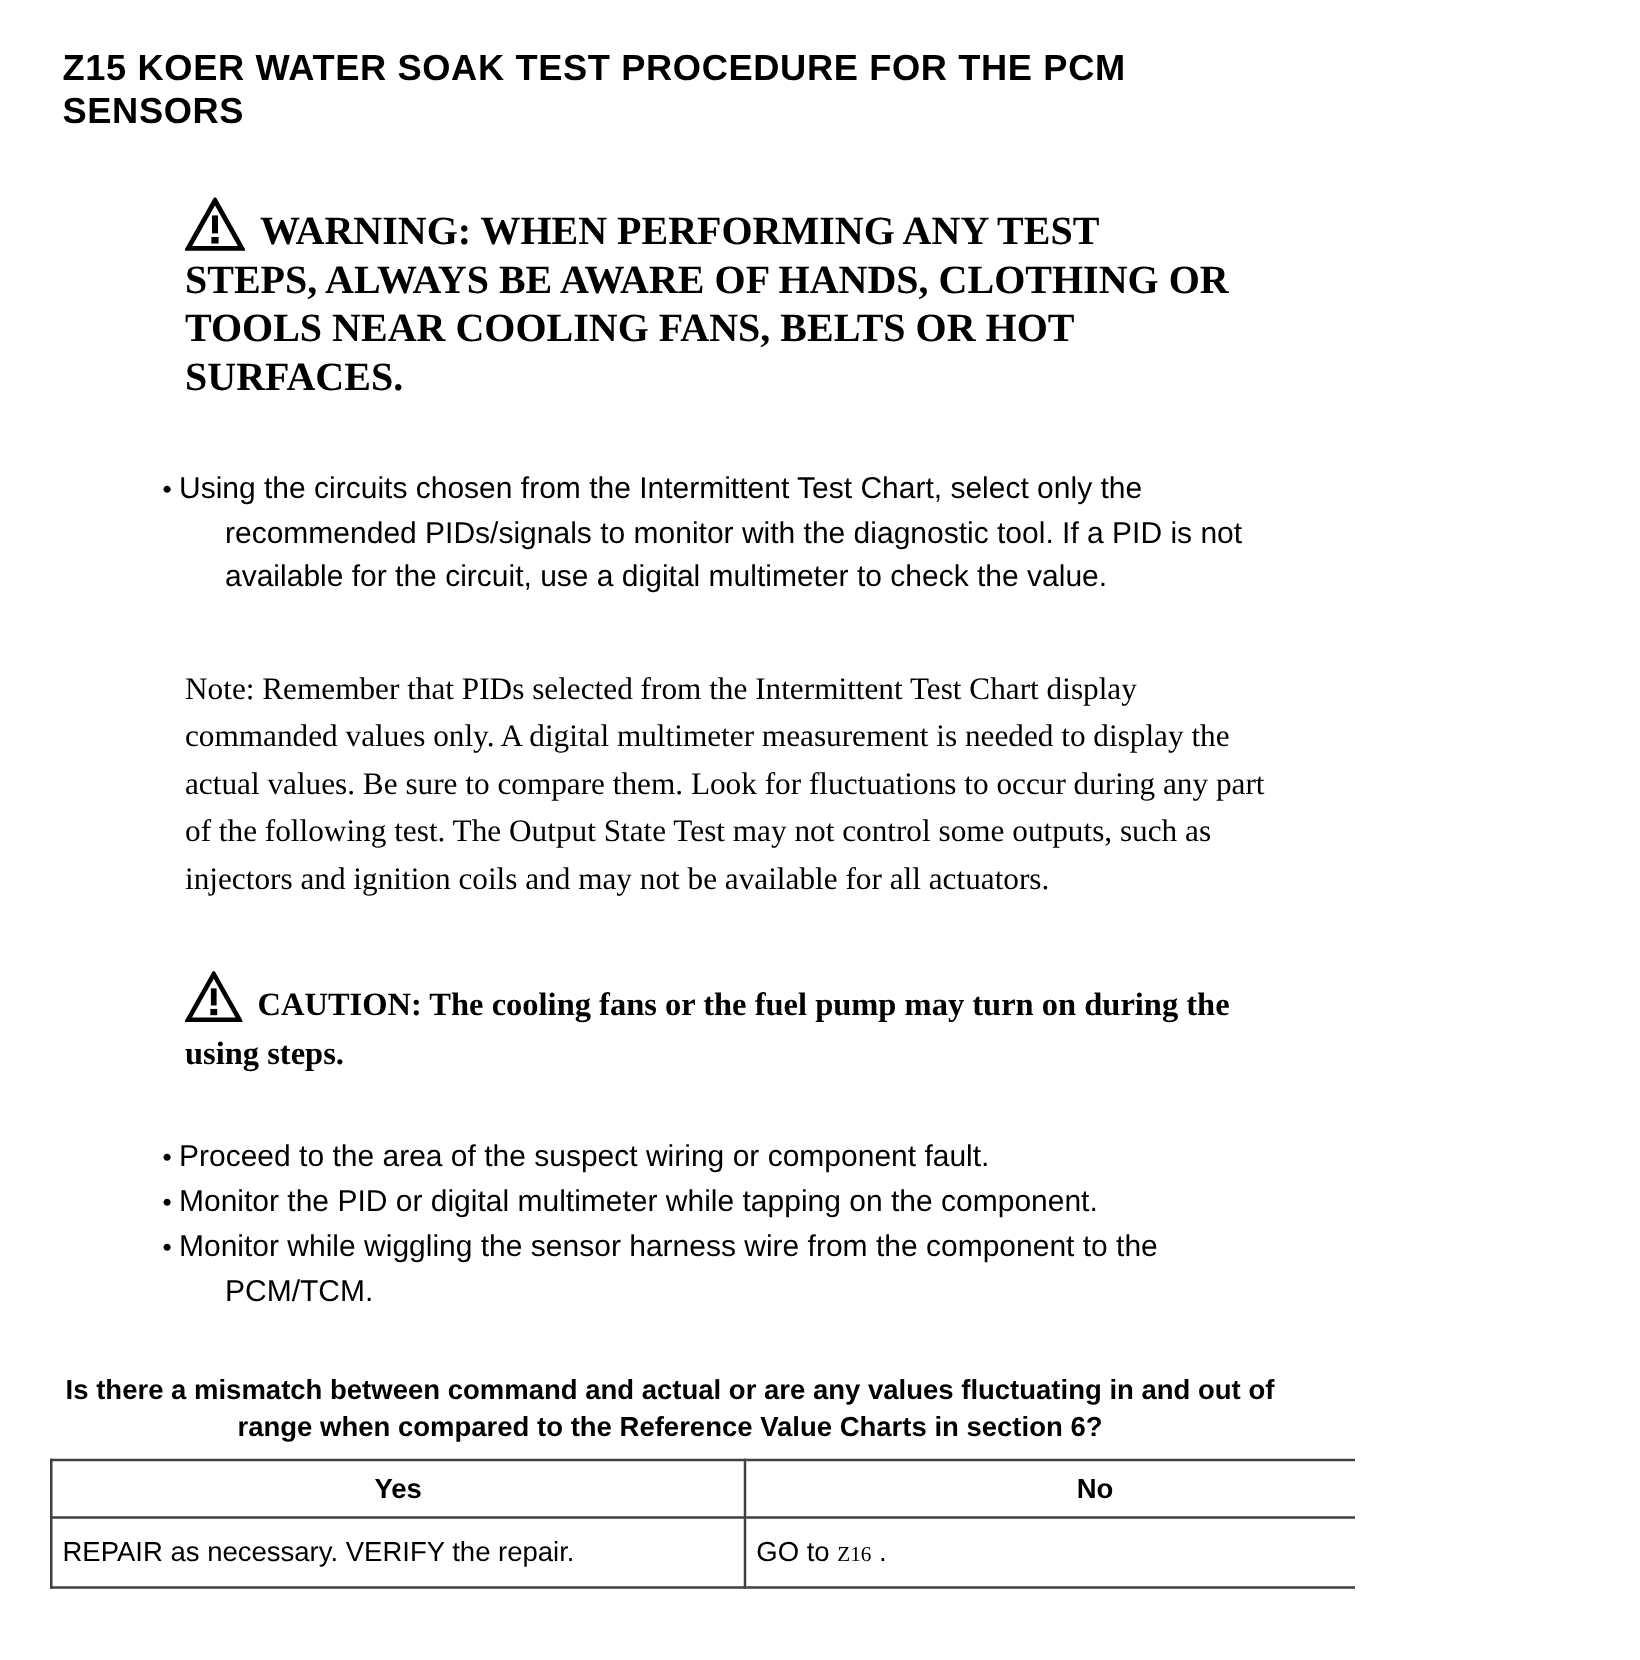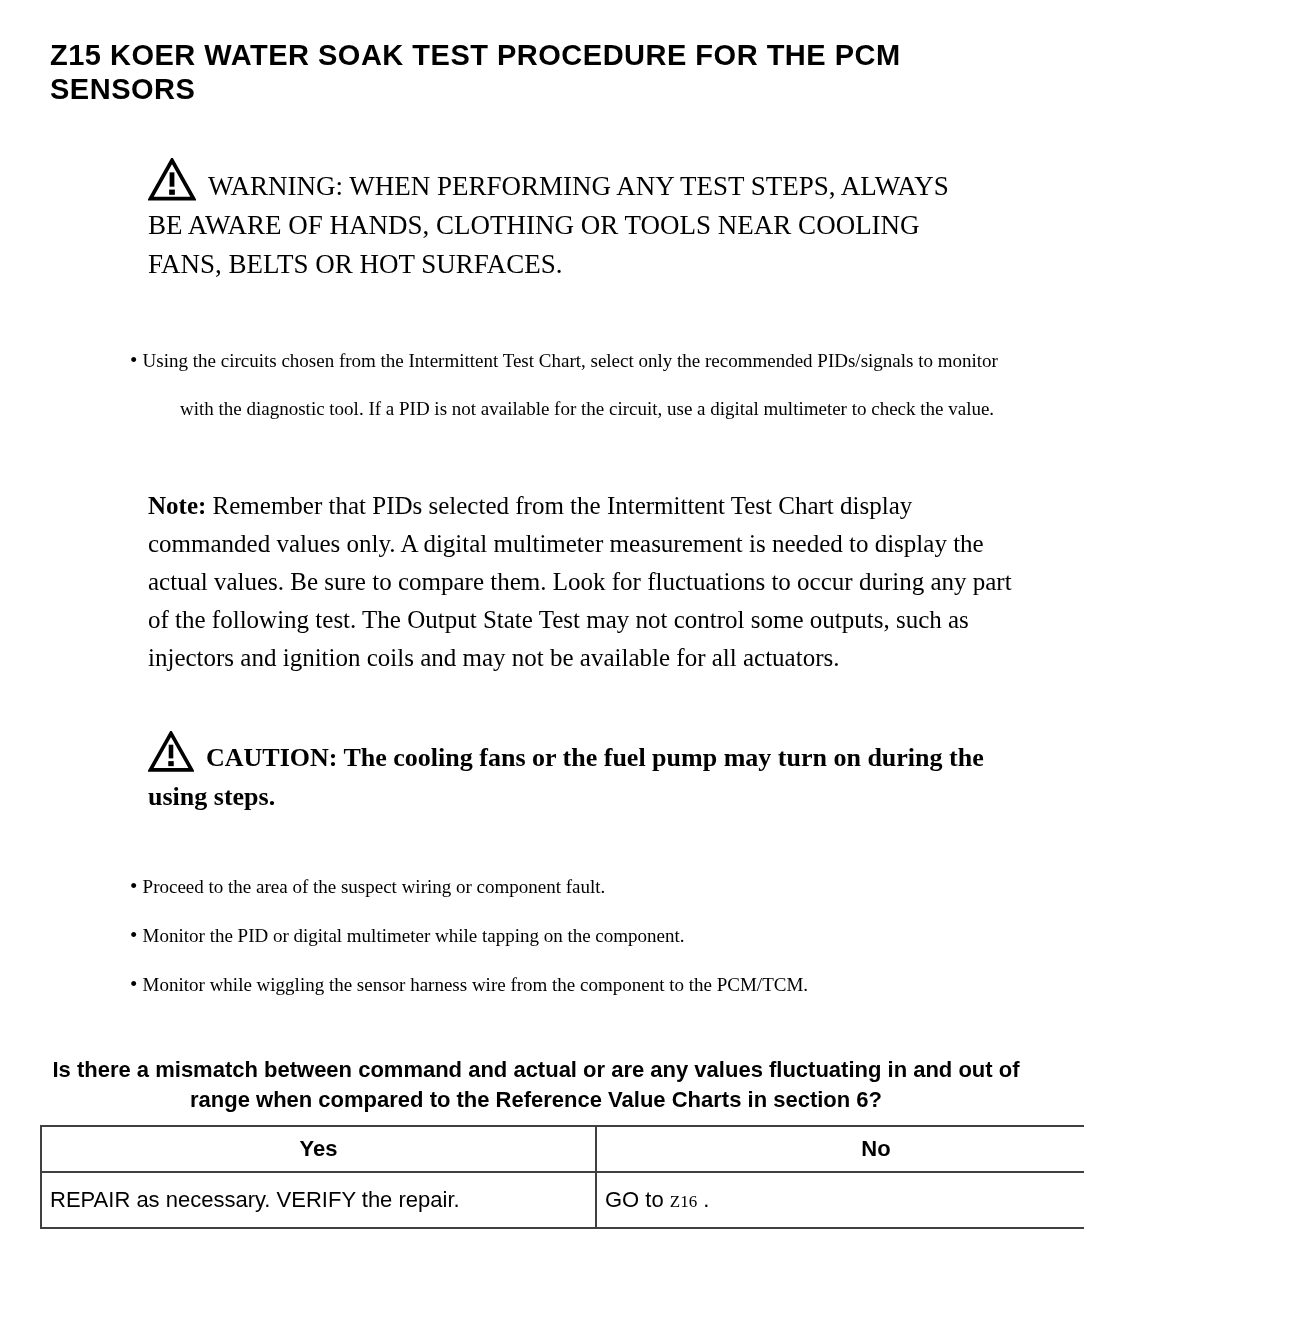--- a/index.html
+++ b/index.html
@@ -20,62 +20,62 @@
     margin: 38px 60px 0 50px;
     font-family: "Liberation Sans", sans-serif;
     font-weight: bold;
     font-size: 29px;
     line-height: 34px;
     letter-spacing: 0.5px;
   }
   .warn-block {
     margin: 52px 95px 0 148px;
     font-family: "Liberation Serif", "DejaVu Serif", serif;
-    font-weight: normal;
-    font-size: 27px;
+    font-weight: bold;
+    font-size: 32px;
     line-height: 39px;
   }
   .caution-block {
     margin: 54px 80px 0 148px;
     font-family: "Liberation Serif", "DejaVu Serif", serif;
     font-weight: bold;
     font-size: 26px;
     line-height: 39px;
   }
   .tri-icon {
     display: inline-block;
     vertical-align: -7px;
     margin-right: 12px;
   }
   .tri-icon svg { display: block; }
   ul.bullet-list {
     margin: 0;
     padding: 0;
     list-style: none;
-    font-family: Liberation Serif, serif;
-    font-size: 19px;
-    line-height: 48px;
+    font-family: Liberation Sans, sans-serif;
+    font-size: 24px;
+    line-height: 35px;
   }
   ul.intro-list { margin: 52px 70px 0 128px; }
   ul.steps-list { margin: 46px 60px 0 128px; }
   ul.bullet-list li {
     padding-left: 52px;
     text-indent: -50px;
   }
   ul.bullet-list li::before {
     content: "\2022\00a0";
     font-size: 21px;
   }
   .note-block {
     margin: 54px 60px 0 148px;
     font-family: "Liberation Serif", "DejaVu Serif", serif;
     font-size: 25px;
     line-height: 38px;
   }
-  .note-label { font-weight: bold; }
+  .note-label { font-weight: normal; }
   .question {
     margin: 46px 60px 0 48px;
     font-family: "Liberation Sans", sans-serif;
     font-weight: bold;
     font-size: 22px;
     line-height: 30px;
     text-align: center;
   }
   table.decision-table {
     margin: 10px 0 0 40px;

